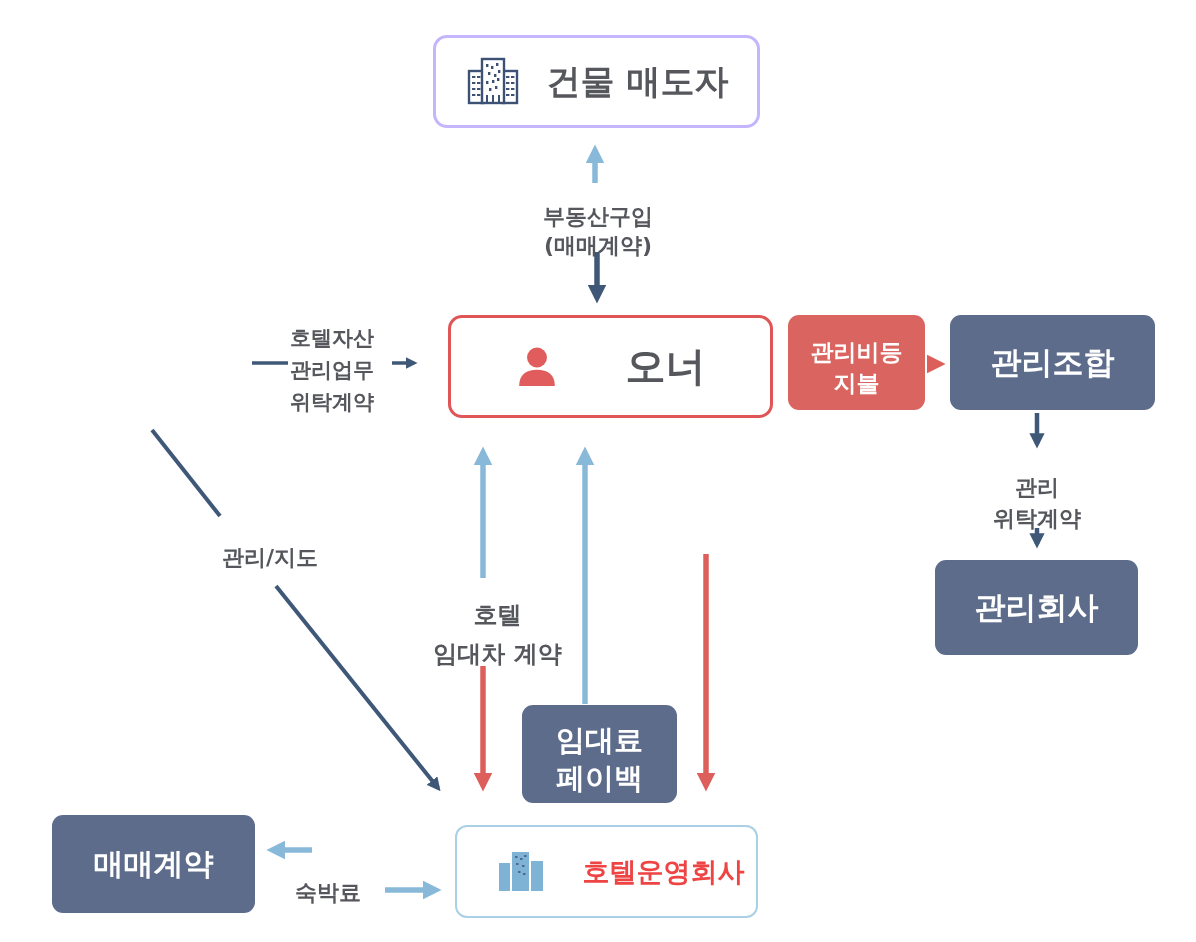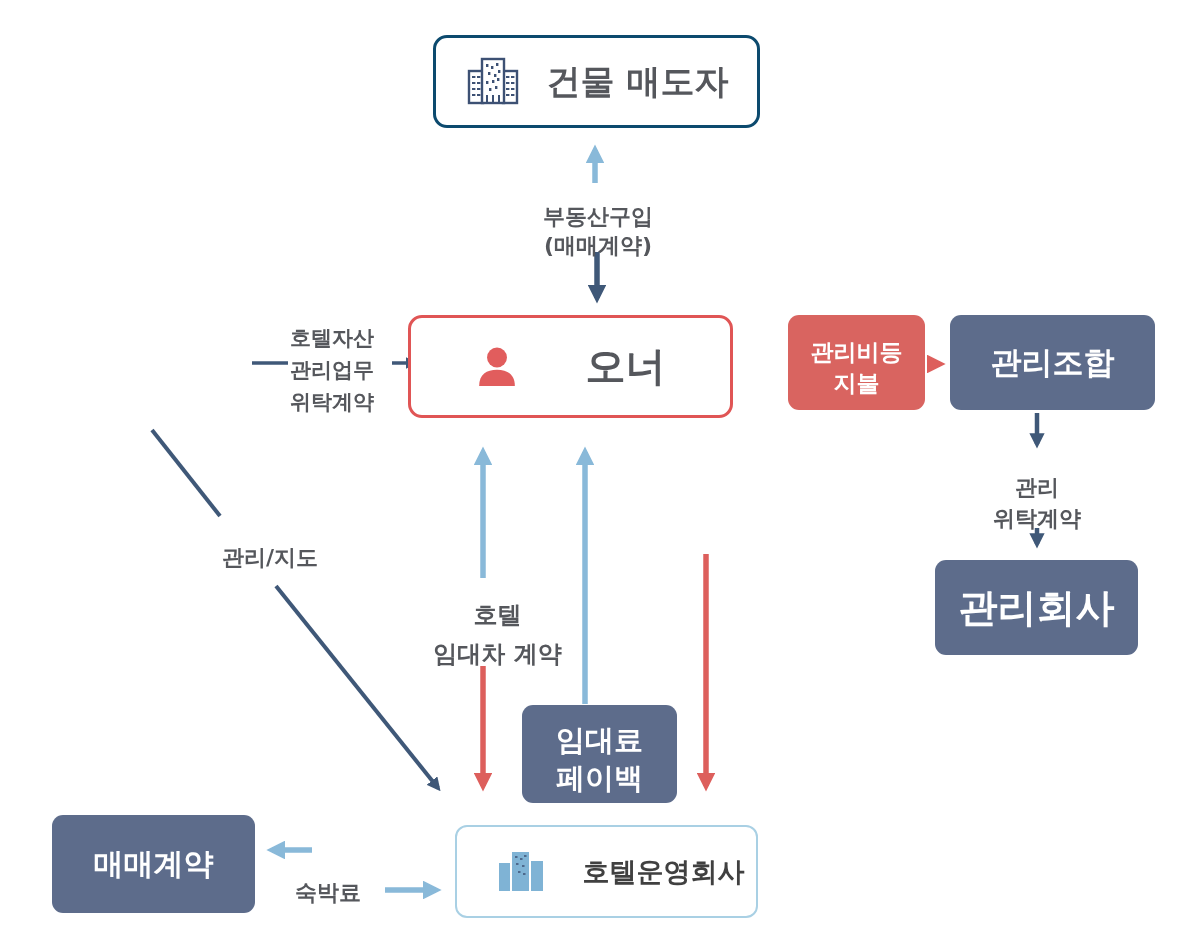--- a/index.html
+++ b/index.html
@@ -12,36 +12,36 @@
   }
   .node{
     position:absolute;
     display:flex;align-items:center;justify-content:center;
     box-sizing:border-box;
     font-weight:bold;
     text-align:center;
   }
   .slate{background:#5d6c8b;color:#ffffff;border-radius:11px;}
   .redbox{background:#d96460;color:#ffffff;border-radius:11px;}
-  .outline-navy{background:#ffffff;border:3px solid #0c4a6e;border-radius:14px;color:#55575c;}
+  .outline-navy{background:#ffffff;border:3px solid #c4b5fd;border-radius:14px;color:#55575c;}
   .outline-red{background:#ffffff;border:3px solid #e05555;border-radius:14px;color:#55575c;}
-  .outline-blue{background:#ffffff;border:2.5px solid #a9d0e4;border-radius:12px;color:#404040;padding-left:28px;}
+  .outline-blue{background:#ffffff;border:2.5px solid #a9d0e4;border-radius:12px;color:#ef4444;padding-left:28px;}
   .lines{display:flex;flex-direction:column;align-items:center;margin-top:10px;}
   .edge-label{
     position:absolute;color:#55575c;font-weight:bold;
   }
   .icon{display:flex;align-items:center;justify-content:center;}
 
   
   .n-seller  {left:433px;top:35px; width:327px;height:93px; font-size:34px;gap:26px;}
-  .n-owner   {left:408px;top:315px;width:325px;height:103px;font-size:40px;gap:68px;}
+  .n-owner   {left:448px;top:315px;width:325px;height:103px;font-size:40px;gap:68px;}
   .n-asset   {left:45px; top:315px;width:205px;height:98px; font-size:30px;}
   .n-fee     {left:788px;top:315px;width:137px;height:95px; font-size:23px;line-height:31px;}
   .n-assoc   {left:950px;top:315px;width:205px;height:95px; font-size:31px;}
-  .n-mgmtco  {left:935px;top:560px;width:203px;height:95px; font-size:39px;font-family:Liberation Serif, serif;}
+  .n-mgmtco  {left:935px;top:560px;width:203px;height:95px; font-size:31px;font-family:Liberation Serif, serif;}
   .n-special {left:637px;top:457px;width:136px;height:95px; font-size:23px;line-height:31px;}
   .n-payback {left:522px;top:705px;width:155px;height:98px; font-size:29px;line-height:38px;}
   .n-operator{left:455px;top:825px;width:303px;height:93px; font-size:27px;gap:38px;}
   .n-guests  {left:52px; top:815px;width:203px;height:98px; font-size:30px;}
 
   
   .l-purchase {left:518px;top:192px;width:160px;text-align:center;font-size:22px;line-height:29px;}
   .l-assetctr {left:290px;top:322px;width:110px;text-align:left;  font-size:21px;line-height:32px;}
   .l-guide    {left:205px;top:543px;width:130px;text-align:center;font-size:22px;}
   .l-mgmtctr  {left:977px;top:462px;width:120px;text-align:center;font-size:22px;line-height:31px;}

